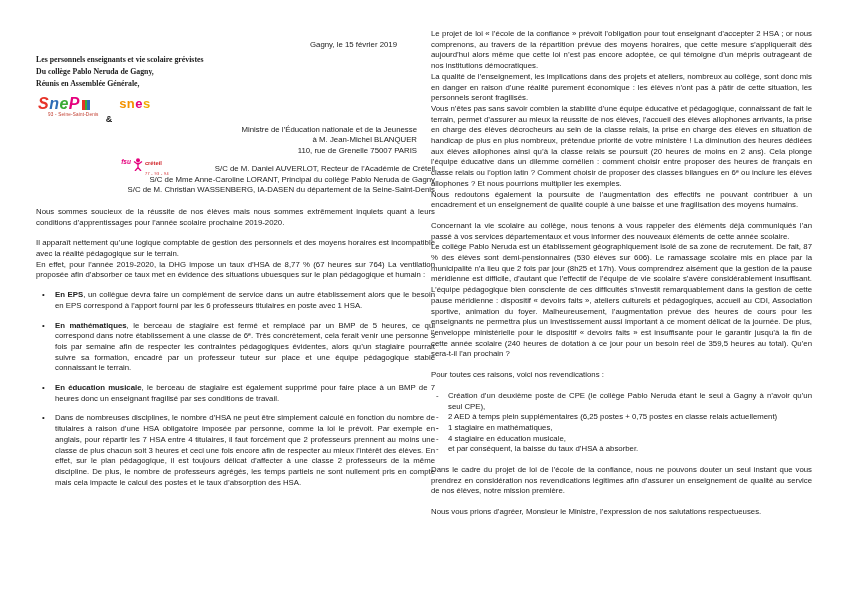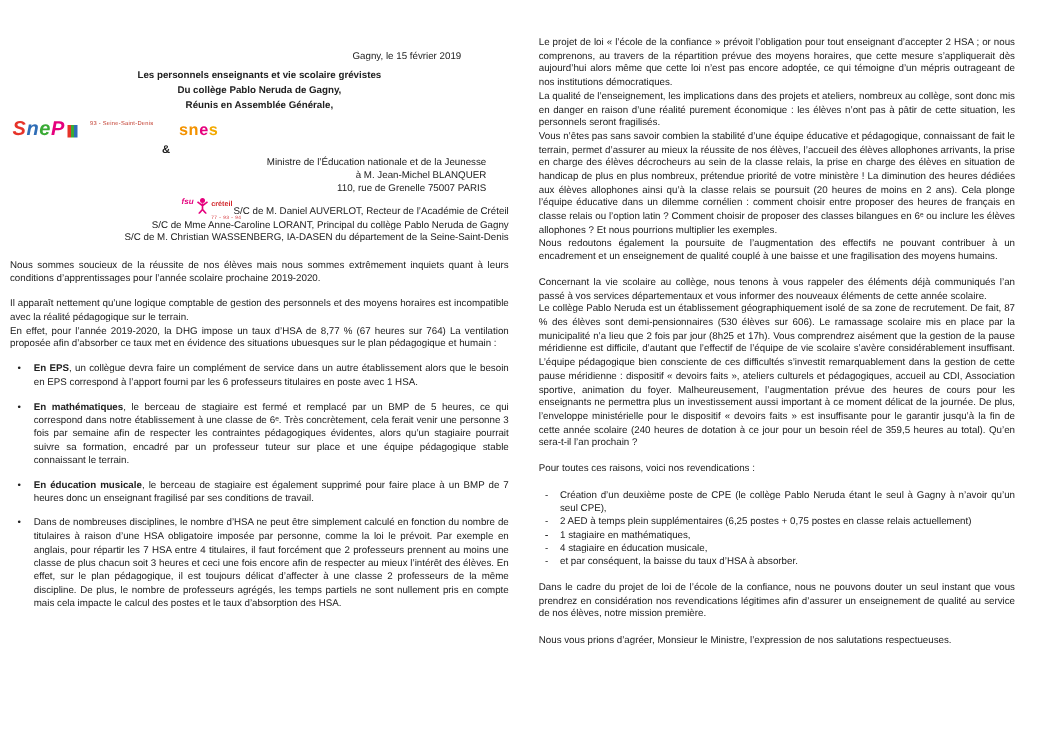--- a/index.html
+++ b/index.html
@@ -3,36 +3,36 @@
 <meta charset="utf-8">
 <title>Lettre</title>
 <style>
   html,body{margin:0;padding:0;}
   body{
     width:843px;height:595px;background:#ffffff;overflow:hidden;position:relative;
     font-family:"Liberation Sans", sans-serif;color:#212121;
   }
   .doc{position:absolute;inset:0;background:#ffffff;}
   .col{position:absolute;font-size:7.8px;line-height:10.7px;text-align:justify;}
-  .col-left{left:8px;top:40px;width:399px;}
+  .col-left{left:36px;top:40px;width:399px;}
   .col-right{left:431px;top:29px;width:381px;}
 
   .date-line{text-align:right;padding-right:38px;}
-  .sender{font-weight:bold;margin-top:3px;line-height:12px;text-align:center;}
+  .sender{font-weight:bold;margin-top:3px;line-height:12px;text-align:left;font-family:Liberation Serif, serif;}
   .recipient{text-align:right;padding-right:18px;margin-top:-8px;}
   .sc-block{text-align:right;margin-top:7px;}
   .salutation{margin-top:14px;text-align:left;}
 
   p{margin:0;}
   .gap{margin-top:10px;}
   .body-start{margin-top:11px;}
 
   
   .logos{display:flex;align-items:flex-start;gap:7px;margin:6px 0 0 2px;height:37px;text-align:left;}
-  .snep-wrap{display:flex;flex-direction:row;}
+  .snep-wrap{display:flex;flex-direction:column;}
   .snep-row{display:flex;align-items:flex-start;gap:2px;}
   .snep-mark{font-weight:800;font-style:italic;font-size:16px;line-height:16px;letter-spacing:.5px;}
   .fsu-square{display:inline-block;width:8px;height:10px;margin-top:4px;
     background:linear-gradient(90deg,#e63329 0 34%,#3aaa35 34% 67%,#2f6db6 67% 100%);}
   .snep-sub{font-size:4.6px;line-height:6px;color:#c0392b;letter-spacing:.2px;margin-left:10px;}
   .amp{font-weight:bold;font-size:9px;align-self:flex-end;margin-bottom:8px;}
   .snes-wrap{display:flex;flex-direction:column;margin-top:2px;gap:48px;}
   .snes-mark{font-weight:800;font-size:13px;line-height:12px;letter-spacing:.5px;}
   .snes-sub{display:flex;align-items:flex-start;gap:2px;margin-left:2px;}
   .fsu-txt{color:#e5007d;font-weight:bold;font-style:italic;font-size:6.5px;line-height:8px;}

